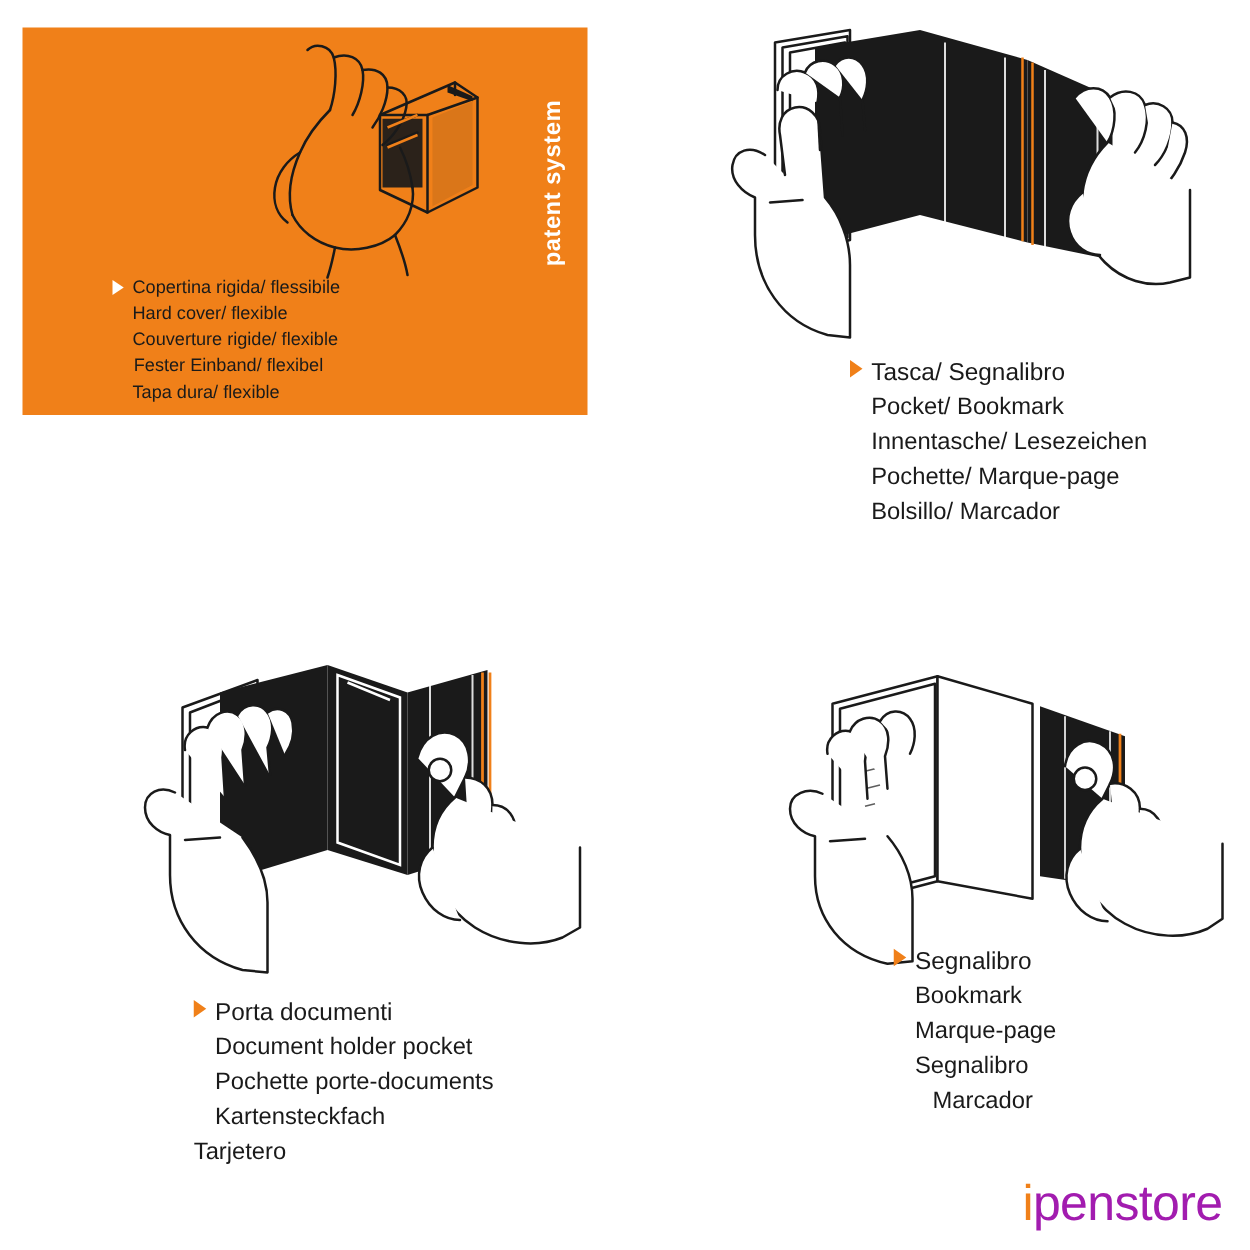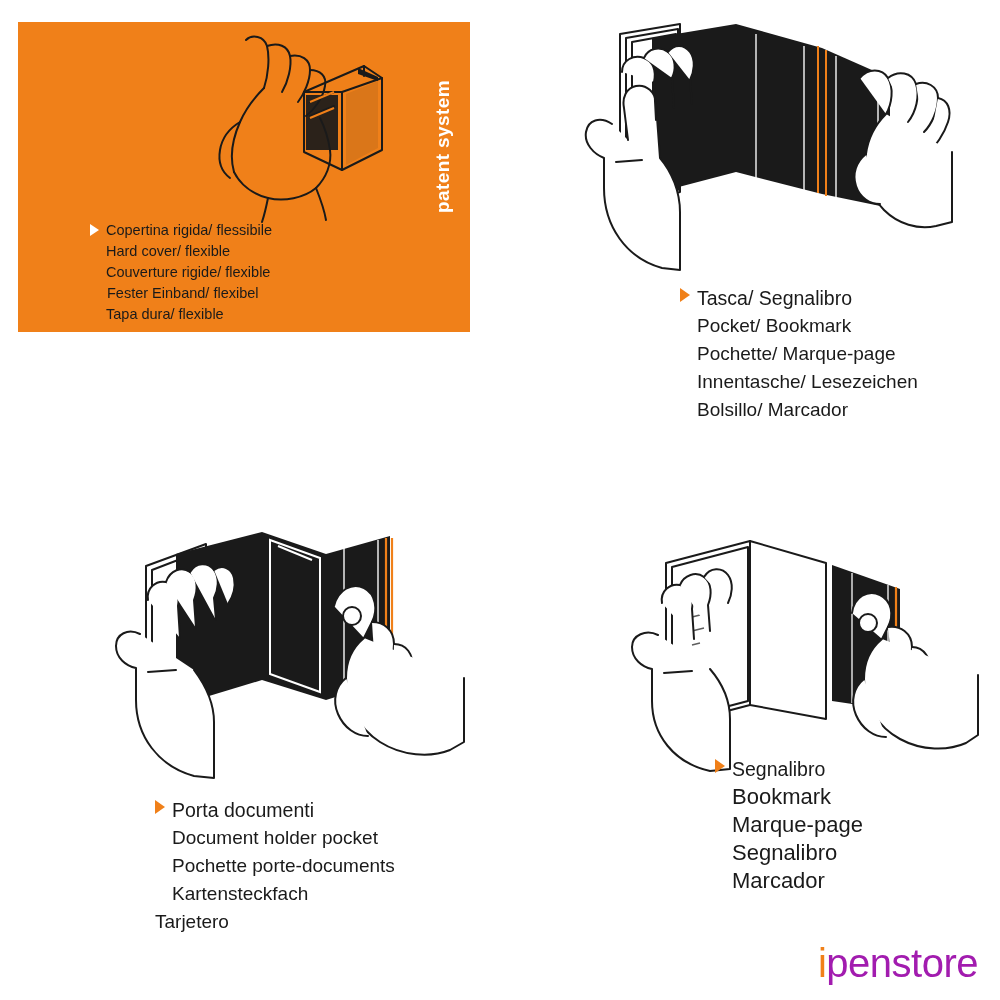--- a/index.html
+++ b/index.html
@@ -153,21 +153,21 @@
     left: 10px; top: 0;
     width: 380px;
     height: 265px;
   }
   #panel-bookmark .caption {
     position: absolute;
     left: 125px;
     top: 250px;
     width: 270px;
   }
-  #panel-bookmark .caption .line { font-size: 22px; line-height: 28px; }
+  #panel-bookmark .caption .line { font-size: 19px; line-height: 28px; }
   #panel-bookmark .caption .line.first { font-size: 19.5px; }
 
   
   #watermark {
     position: absolute;
     right: 22px;
     bottom: 14px;
     display: flex;
     align-items: baseline;
     color: #d8d8d8;
@@ -292,22 +292,22 @@
         </g>
       </svg>
     </div>
 
     <div class="caption">
       <div class="cap-row">
         <span class="tri tri-orange"></span>
         <span class="line first">Tasca/ Segnalibro</span>
       </div>
       <div class="line" style="margin-left:17px">Pocket/ Bookmark</div>
+      <div class="line" style="margin-left:17px">Innentasche/ Lesezeichen</div>
       <div class="line" style="margin-left:17px">Pochette/ Marque-page</div>
-      <div class="line" style="margin-left:17px">Innentasche/ Lesezeichen</div>
       <div class="line" style="margin-left:17px">Bolsillo/ Marcador</div>
     </div>
   </div>
 
   <div class="panel" id="panel-document">
 
     <div class="art">
       <svg viewBox="0 0 400 280" width="400" height="280">
 
         <g stroke="#1a1a1a" stroke-width="2" fill="#ffffff" stroke-linejoin="round">
@@ -415,21 +415,21 @@
     </div>
 
     <div class="caption">
       <div class="cap-row">
         <span class="tri tri-orange"></span>
         <span class="line first">Segnalibro</span>
       </div>
       <div class="line" style="margin-left:17px">Bookmark</div>
       <div class="line" style="margin-left:17px">Marque-page</div>
       <div class="line" style="margin-left:17px">Segnalibro</div>
-      <div class="line" style="margin-left:17px">Marcador</div>
+      <div class="line" style="margin-left:31px">Marcador</div>
     </div>
   </div>
 
   <div id="watermark">
     <span class="wm-i">i</span>
     <span class="wm-text">penstore</span>
   </div>
   <div class="wm-ring"></div>
 
 </div>

